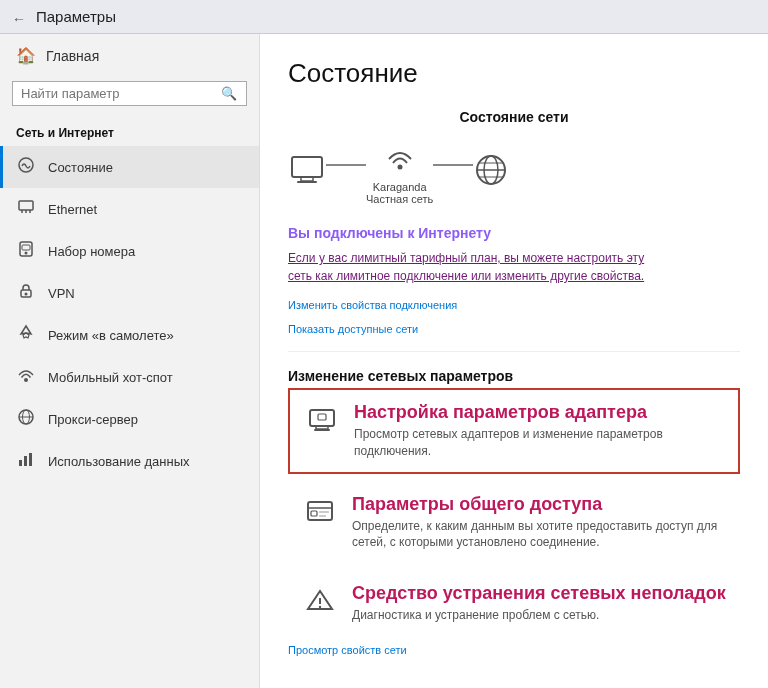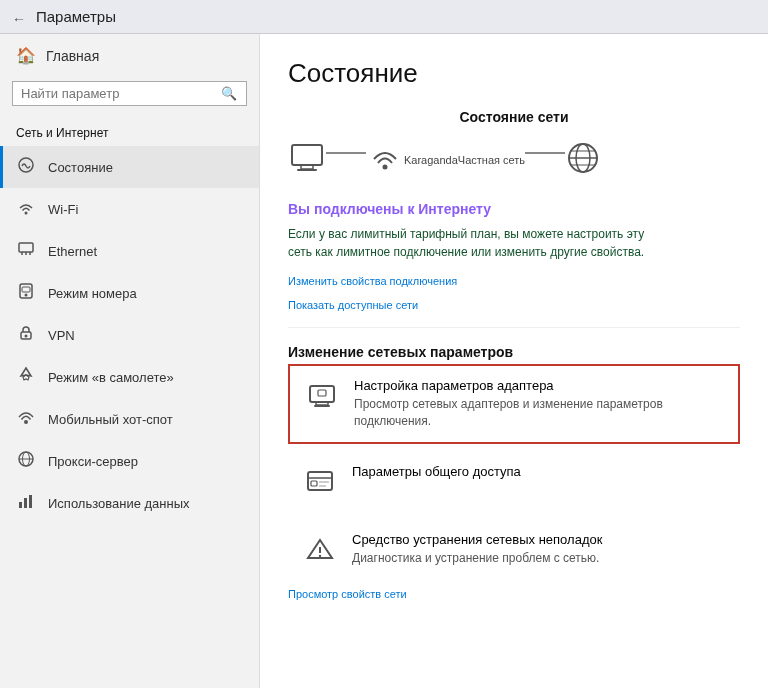--- a/index.html
+++ b/index.html
@@ -73,21 +73,21 @@
       outline: none;
       font-size: 13px;
       flex: 1;
       background: transparent;
       color: #15803d;
     }
     .search-box .search-icon { color: #666; font-size: 13px; }
 
     .sidebar-section-title {
       font-size: 12px;
-      font-weight: 400;
+      font-weight: 700;
       color: #111;
       padding: 8px 16px 6px 16px;
     }
 
     .sidebar-item {
       display: flex;
       align-items: center;
       padding: 10px 16px;
       font-size: 13px;
       color: #333;
@@ -137,45 +137,46 @@
     }
 
     
     .network-diagram {
       display: flex;
       align-items: center;
       margin-bottom: 20px;
     }
     .net-icon {
       display: flex;
-      flex-direction: row;
+      flex-direction: column;
       align-items: center;
       font-size: 11px;
       color: #444;
     }
     .net-icon svg { margin-bottom: 4px; }
     .net-line {
       width: 40px;
       height: 2px;
       background: #888;
       margin-top: -14px;
     }
 
     .connected-title {
       font-size: 14px;
       font-weight: 600;
       color: #8b5cf6;
       margin-bottom: 8px;
     }
     .connected-desc {
       font-size: 12px;
-      color: #14532d;
+      color: #701a75;
       line-height: 1.5;
       margin-bottom: 14px;
       max-width: 380px;
+      text-decoration: underline;
     }
 
     .link-text {
       font-size: 11px;
       color: #0078d7;
       cursor: pointer;
       margin-bottom: 12px;
       display: block;
     }
 
@@ -207,23 +208,23 @@
       width: 36px;
       height: 36px;
       margin-right: 14px;
       flex-shrink: 0;
       display: flex;
       align-items: center;
       justify-content: center;
     }
     .settings-item-text {}
     .settings-item-name {
-      font-size: 13px;
-      font-weight: 400;
-      color: #000000;
+      font-size: 18px;
+      font-weight: 700;
+      color: #be185d;
       margin-bottom: 3px;
     }
     .settings-item-desc {
       font-size: 12px;
       color: #555;
       line-height: 1.4;
     }
   </style>
 </head>
 <body>
@@ -252,42 +253,34 @@
     <div id="sidebar-items-container">
         <div class="sidebar-item active">
           <span class="icon"><svg width="18" height="18" viewBox="0 0 18 18">
               <circle cx="9" cy="9" r="7" fill="none" stroke="#555" stroke-width="1.5"></circle>
               <path d="M5 10 Q7 6 9 10 Q11 14 13 10" fill="none" stroke="#555" stroke-width="1.5"></path>
             </svg></span>
           <span>Состояние</span>
         </div>
         <div class="sidebar-item">
           <span class="icon"><svg width="18" height="18" viewBox="0 0 18 18">
-              <path d="M3 10 Q9 4 15 10" fill="none" stroke="#555" stroke-width="1.5"></path>
-              <path d="M5.5 12.5 Q9 8 12.5 12.5" fill="none" stroke="#555" stroke-width="1.5"></path>
-              <circle cx="9" cy="15" r="1.5" fill="#555"></circle>
-            </svg></span>
-          <span>Wi-Fi</span>
-        </div>
-        <div class="sidebar-item">
-          <span class="icon"><svg width="18" height="18" viewBox="0 0 18 18">
               <rect x="2" y="3" width="14" height="9" rx="1" fill="none" stroke="#555" stroke-width="1.5"></rect>
               <line x1="5" y1="12" x2="5" y2="15" stroke="#555" stroke-width="1.5"></line>
               <line x1="9" y1="12" x2="9" y2="15" stroke="#555" stroke-width="1.5"></line>
               <line x1="13" y1="12" x2="13" y2="15" stroke="#555" stroke-width="1.5"></line>
             </svg></span>
           <span>Ethernet</span>
         </div>
         <div class="sidebar-item">
           <span class="icon"><svg width="18" height="18" viewBox="0 0 18 18">
               <rect x="3" y="2" width="12" height="14" rx="2" fill="none" stroke="#555" stroke-width="1.5"></rect>
               <circle cx="9" cy="13" r="1.5" fill="#555"></circle>
               <rect x="5" y="5" width="8" height="5" rx="1" fill="none" stroke="#555" stroke-width="1"></rect>
             </svg></span>
-          <span>Режим номера</span>
+          <span>Набор номера</span>
         </div>
         <div class="sidebar-item">
           <span class="icon"><svg width="18" height="18" viewBox="0 0 18 18">
               <rect x="4" y="8" width="10" height="7" rx="1.5" fill="none" stroke="#555" stroke-width="1.5"></rect>
               <path d="M6 8V6a3 3 0 0 1 6 0v2" fill="none" stroke="#555" stroke-width="1.5"></path>
               <circle cx="9" cy="12" r="1.5" fill="#555"></circle>
             </svg></span>
           <span>VPN</span>
         </div>
         <div class="sidebar-item">
@@ -394,20 +387,21 @@
             <svg width="28" height="28" viewBox="0 0 28 28">
               <rect x="2" y="4" width="24" height="18" rx="2" fill="none" stroke="#555" stroke-width="2"></rect>
               <line x1="2" y1="10" x2="26" y2="10" stroke="#555" stroke-width="1.5"></line>
               <rect x="5" y="13" width="6" height="5" rx="1" fill="none" stroke="#555" stroke-width="1.2"></rect>
               <rect x="13" y="13" width="10" height="2" rx="0.5" fill="#ccc"></rect>
               <rect x="13" y="17" width="7" height="2" rx="0.5" fill="#ccc"></rect>
             </svg>
           </div>
     <div class="settings-item-text">
       <div class="settings-item-name">Параметры общего доступа</div>
+      <div class="settings-item-desc">Определите, к каким данным вы хотите предоставить доступ для сетей, с которыми установлено соединение.</div>
     </div>
   </div>
         <div class="settings-item">
     <div class="settings-item-icon">
             <svg width="28" height="28" viewBox="0 0 28 28">
               <path d="M14 4 L26 22 L2 22 Z" fill="none" stroke="#555" stroke-width="2"></path>
               <line x1="14" y1="11" x2="14" y2="17" stroke="#555" stroke-width="2"></line>
               <circle cx="14" cy="20" r="1.2" fill="#555"></circle>
             </svg>
           </div>

